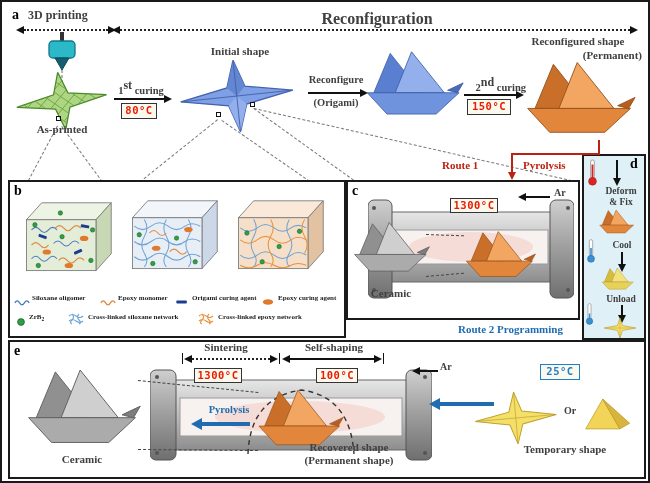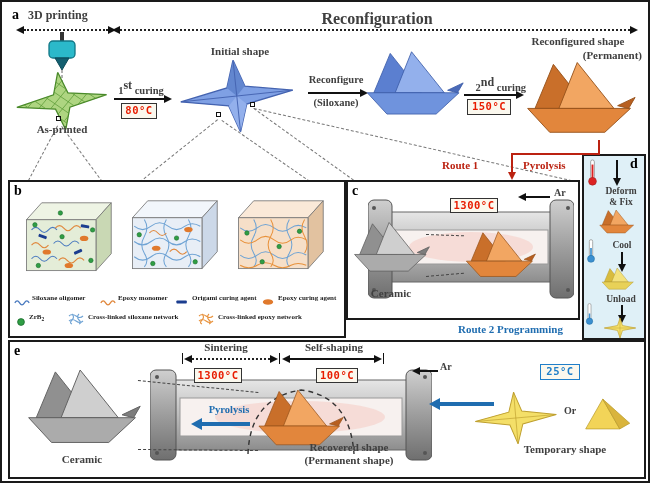--- a/index.html
+++ b/index.html
@@ -110,21 +110,21 @@
       <polygon points="50,0 58,24 50,32 42,24" fill="#6286cf"></polygon>
       <polygon points="50,32 58,40 50,64 42,40" fill="#93b0ec"></polygon>
       <path d="M50,0 L50,64 M0,32 L100,32" stroke="#4463b0" stroke-width="0.8"></path>
     </svg>
   </div>
   <div class="mark" style="left:214px;top:110px;"></div>
   <div class="mark" style="left:248px;top:100px;"></div>
 
   <div class="t tc" style="left:296px;top:72px;width:76px;font-size:10.5px;">Reconfigure</div>
   <div class="arr" style="left:306px;top:90px;width:52px;"></div>
-  <div class="t tc" style="left:296px;top:95px;width:76px;font-size:10.5px;">(Siloxane)</div>
+  <div class="t tc" style="left:296px;top:95px;width:76px;font-size:10.5px;">(Origami)</div>
 
   <div class="svgw" style="left:362px;top:48px;">
     <svg width="100" height="74" viewBox="0 0 122 86">
       <polygon points="32,2 70,50 12,50" fill="#5b7fd0" stroke="#3a5ba8" stroke-width="1"></polygon>
       <polygon points="58,0 98,50 38,50" fill="#93b0ec" stroke="#3a5ba8" stroke-width="1"></polygon>
       <polygon points="4,50 116,50 88,76 28,76" fill="#6f93dd" stroke="#3a5ba8" stroke-width="1"></polygon>
       <polygon points="114,50 121,38 102,47" fill="#4a6ab8" stroke="#3a5ba8" stroke-width="1"></polygon>
     </svg>
   </div>
 

